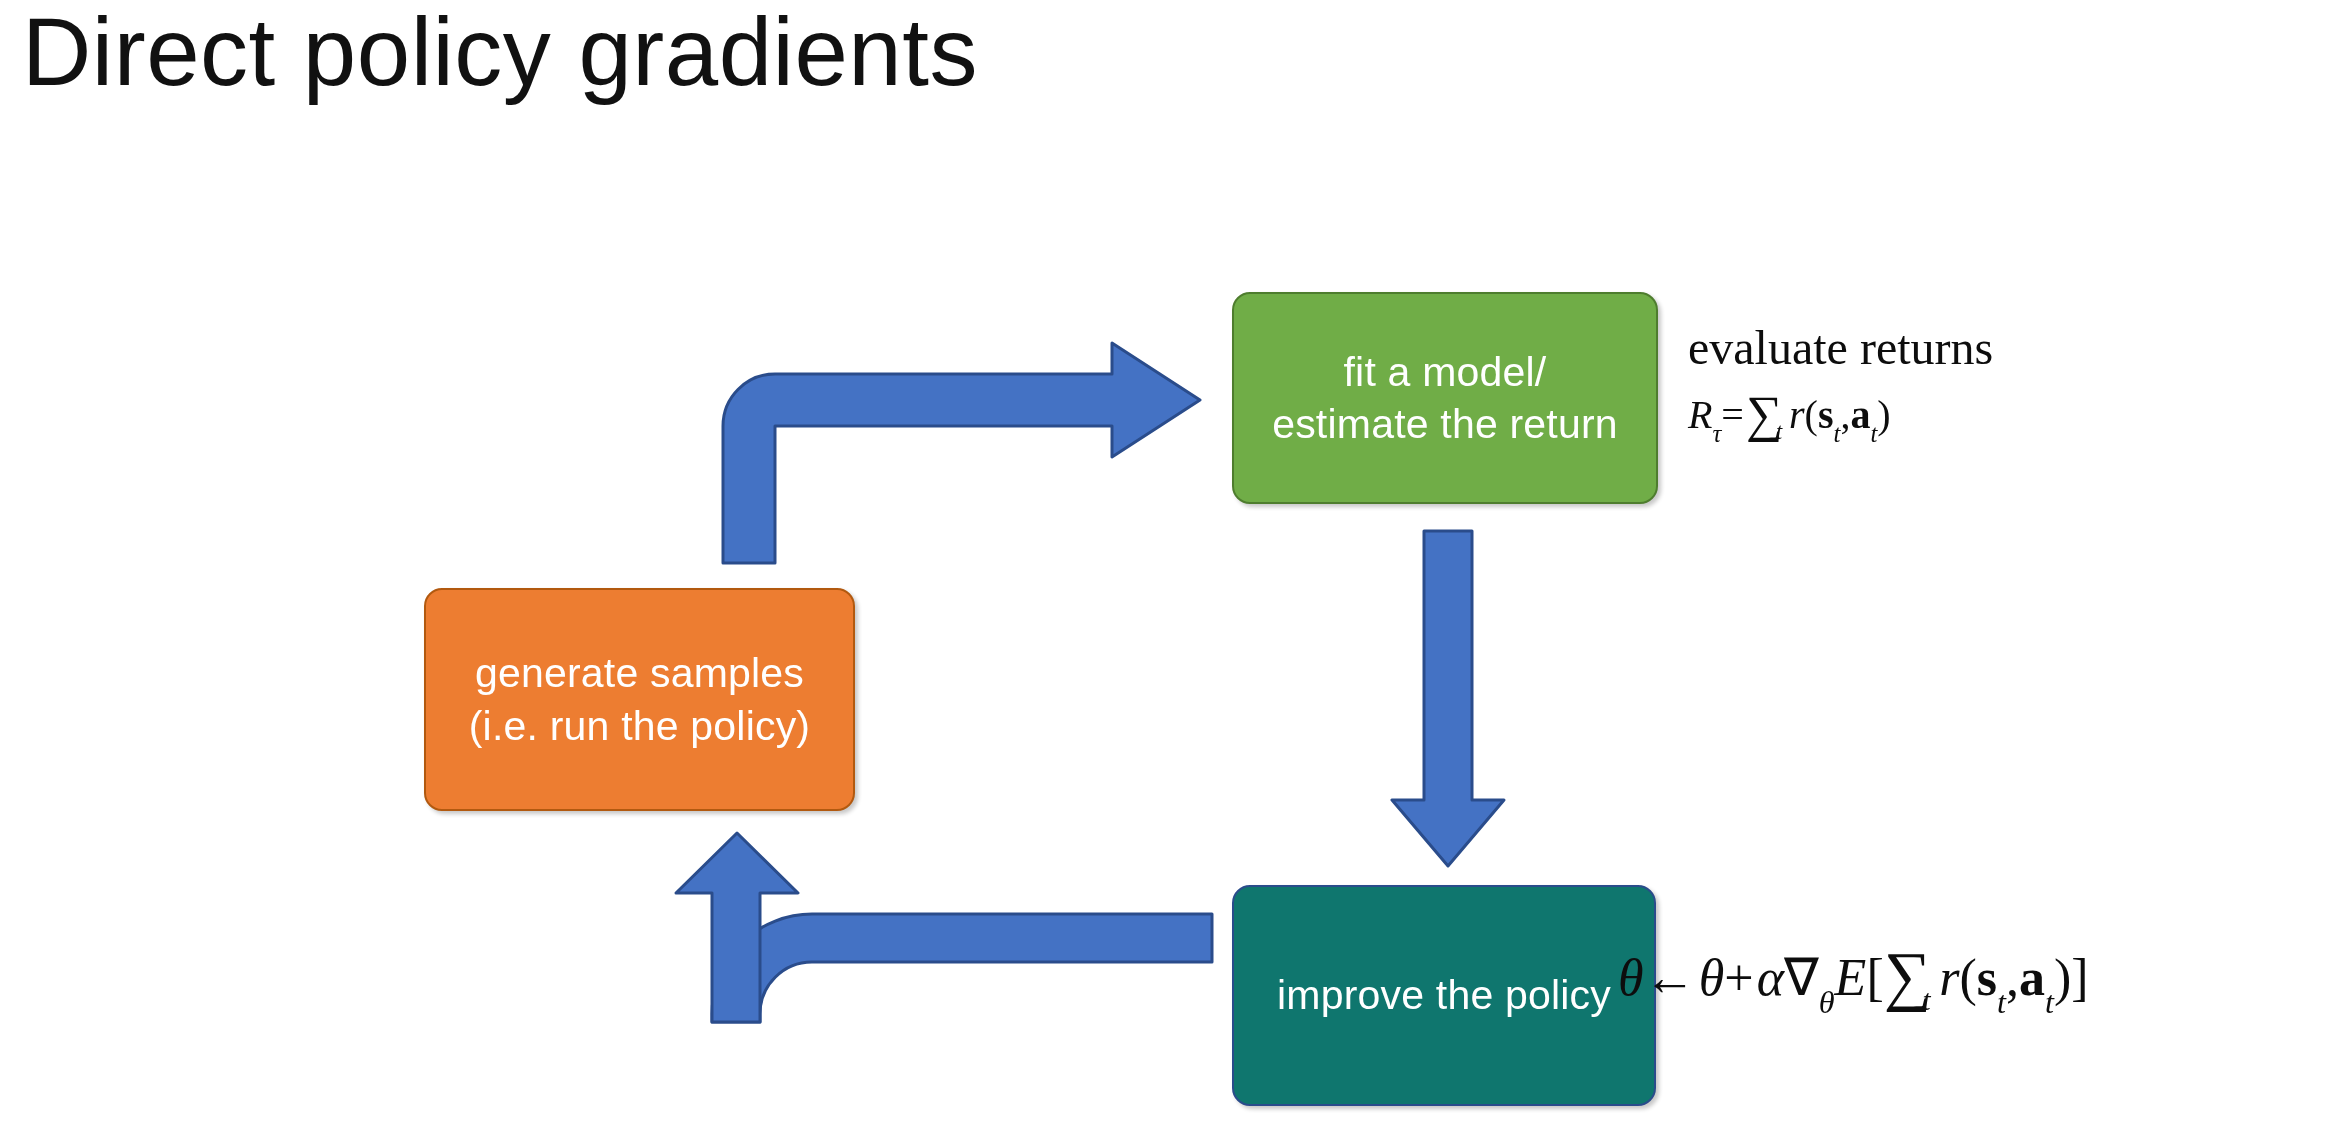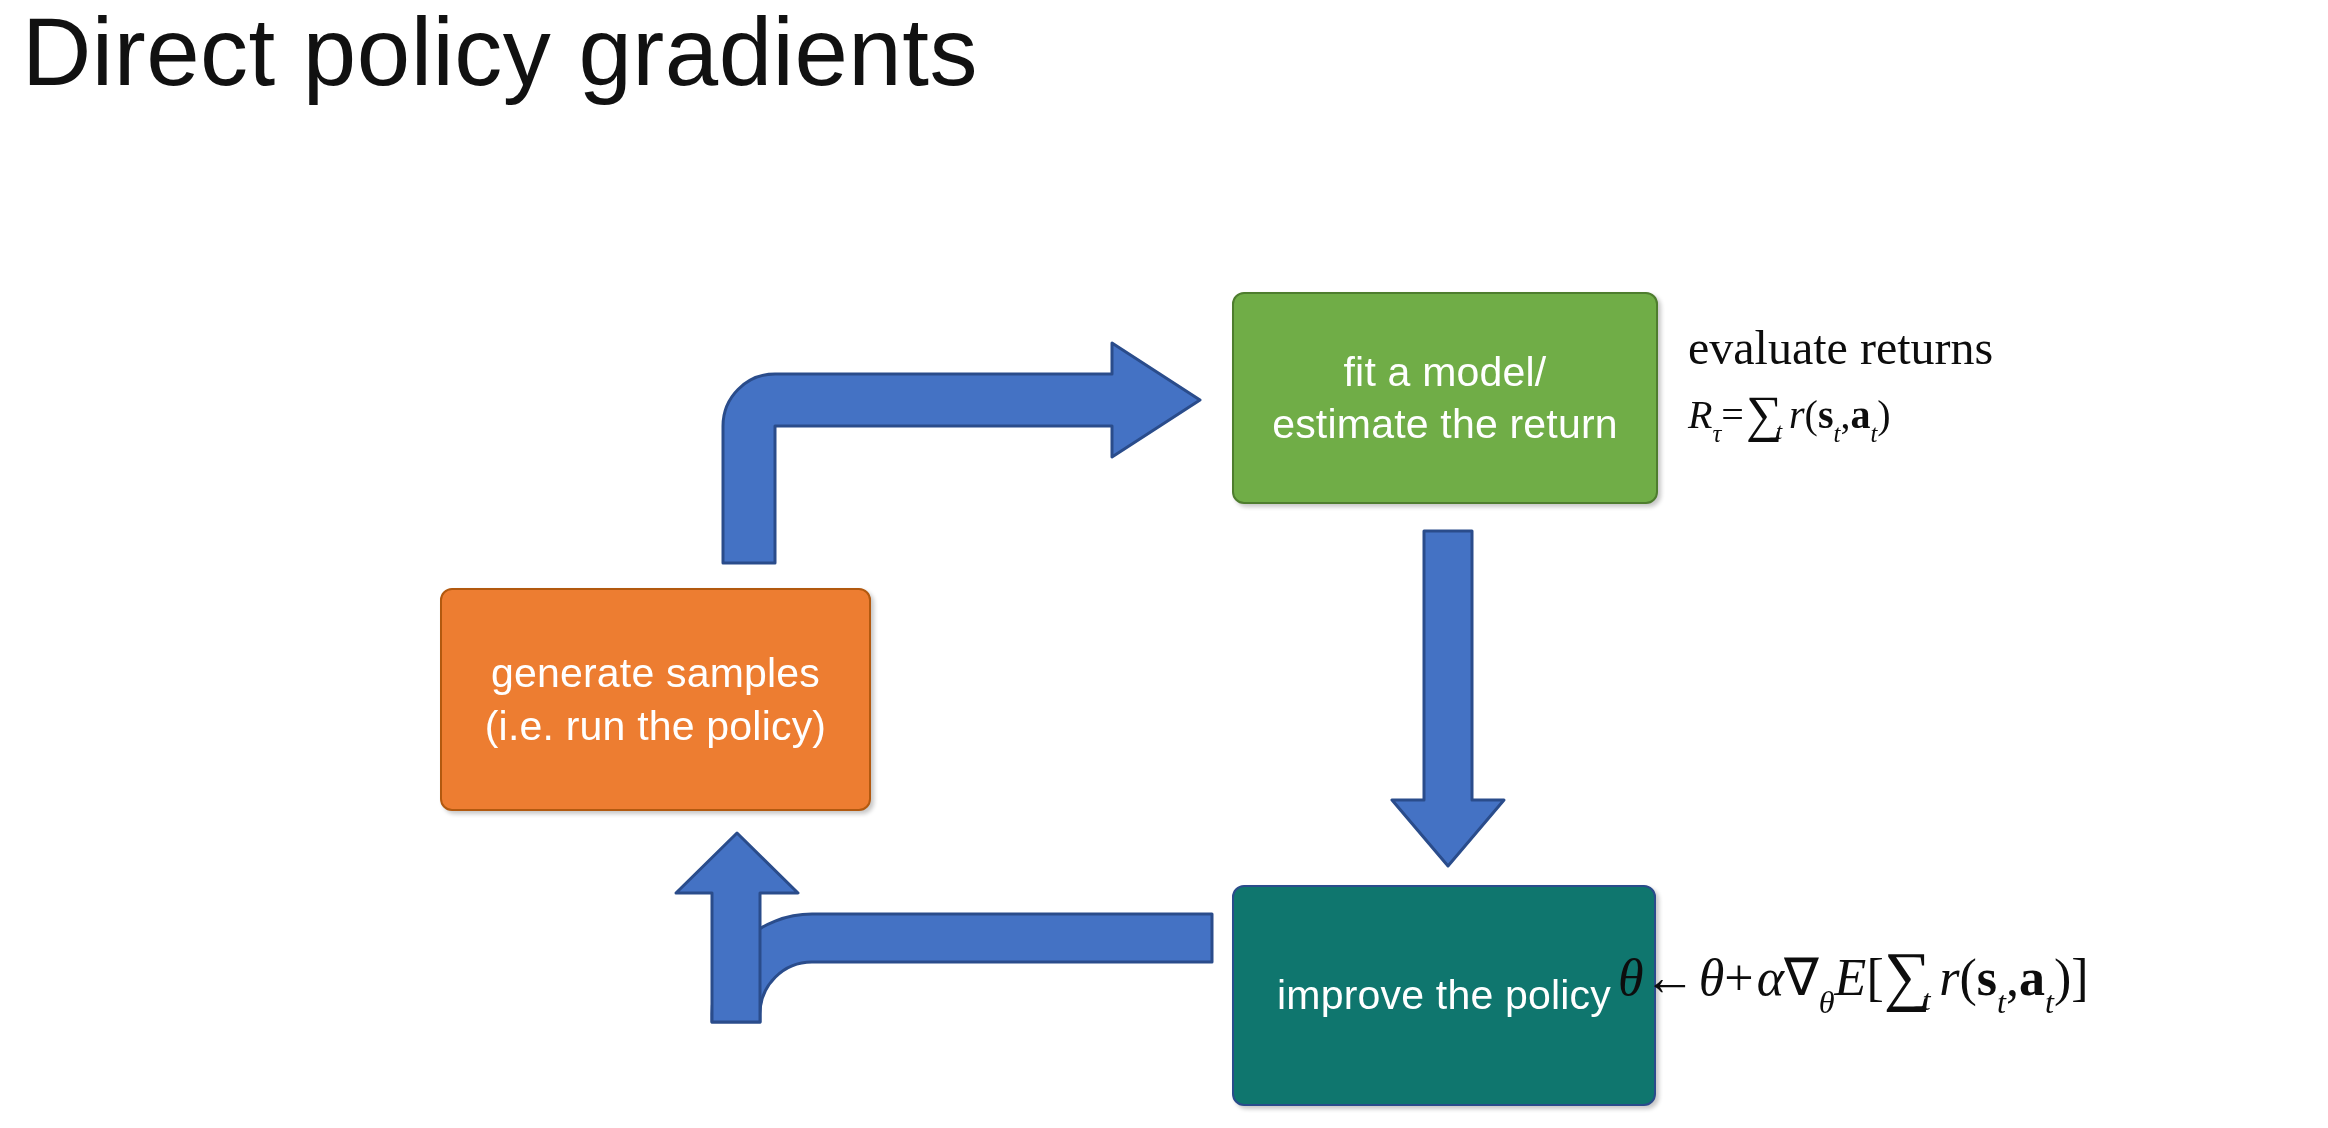--- a/index.html
+++ b/index.html
@@ -46,21 +46,21 @@
     left: 0;
     top: 0;
     width: 2328px;
     height: 1128px;
   }
 
   
   .node-box {
     position: absolute;
     box-sizing: border-box;
-    border-radius: 12px;
+    border-radius: 18px;
     display: flex;
     align-items: center;
     justify-content: center;
     text-align: center;
     color: #ffffff;
     font-family: "Liberation Sans", sans-serif;
     font-weight: 400;
     font-size: 41px;
     line-height: 1.28;
     letter-spacing: 0.2px;
@@ -74,21 +74,21 @@
 
   #node-fit-model {
     left: 1232px;
     top: 292px;
     width: 426px;
     height: 212px;
     background: #70AD47;
     border: 2px solid #4E7D2E;
   }
   #node-generate-samples {
-    left: 440px;
+    left: 424px;
     top: 588px;
     width: 431px;
     height: 223px;
     background: #ED7D31;
     border: 2px solid #B2590F;
   }
   #node-improve-policy {
     left: 1232px;
     top: 885px;
     width: 424px;

